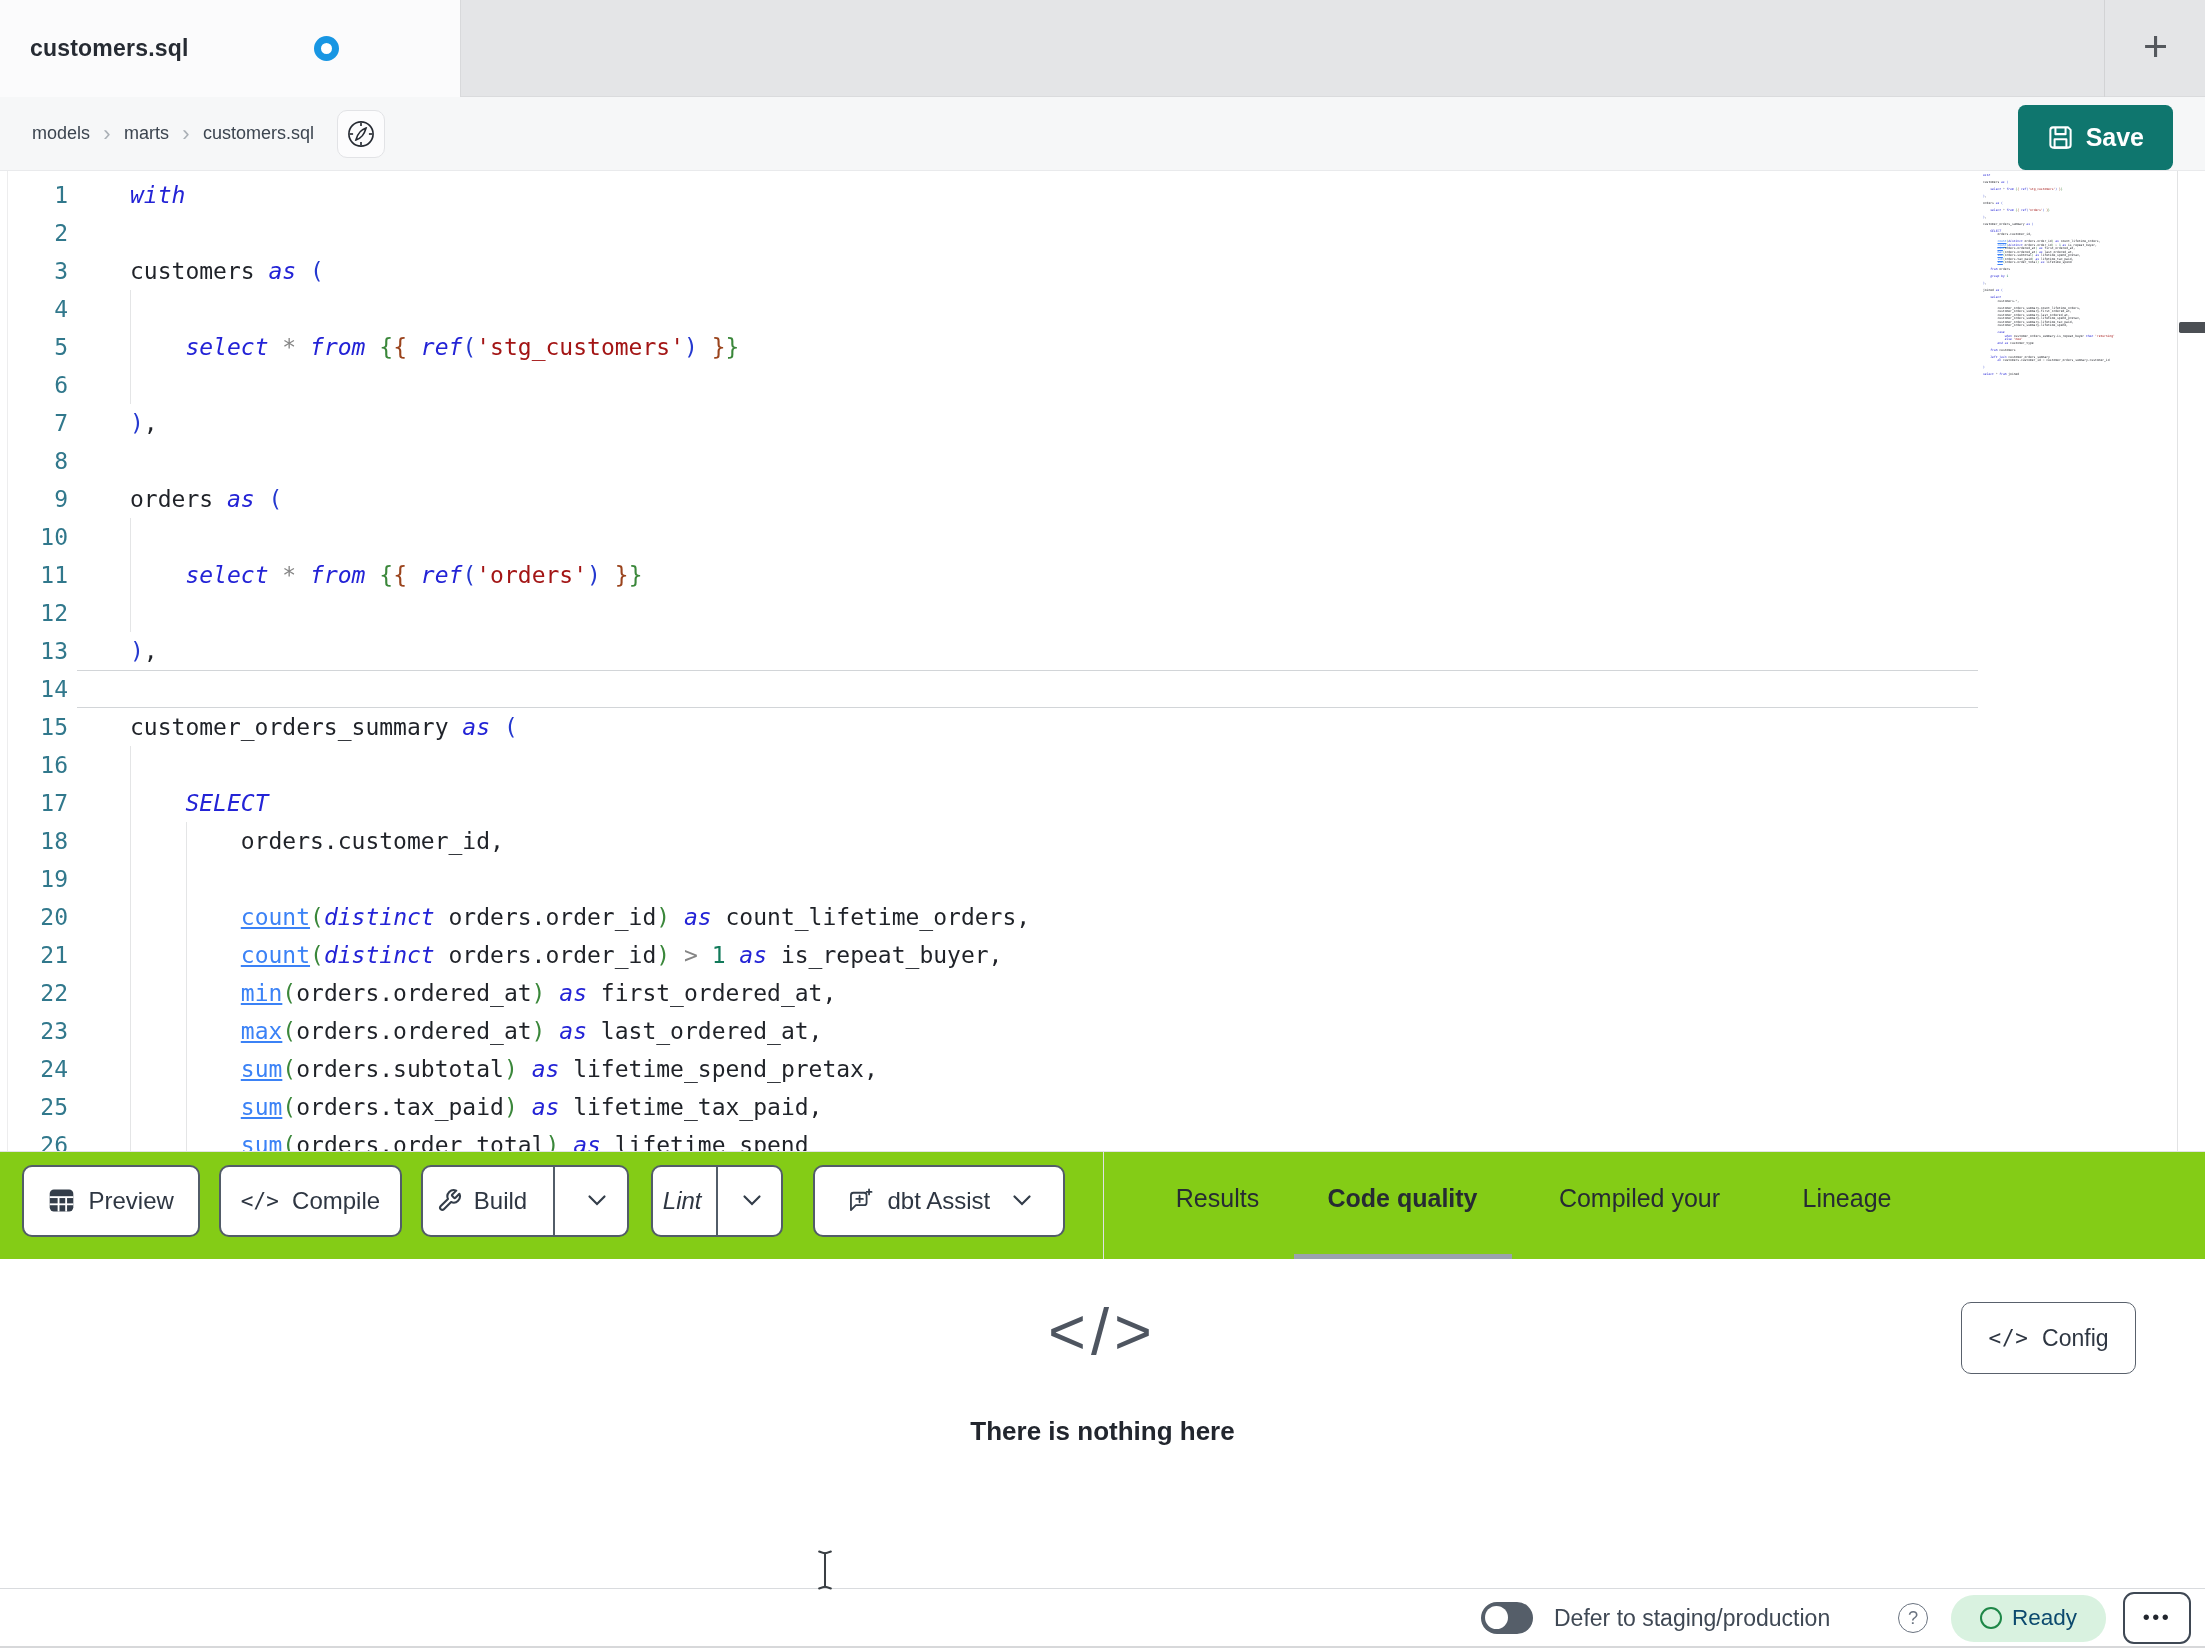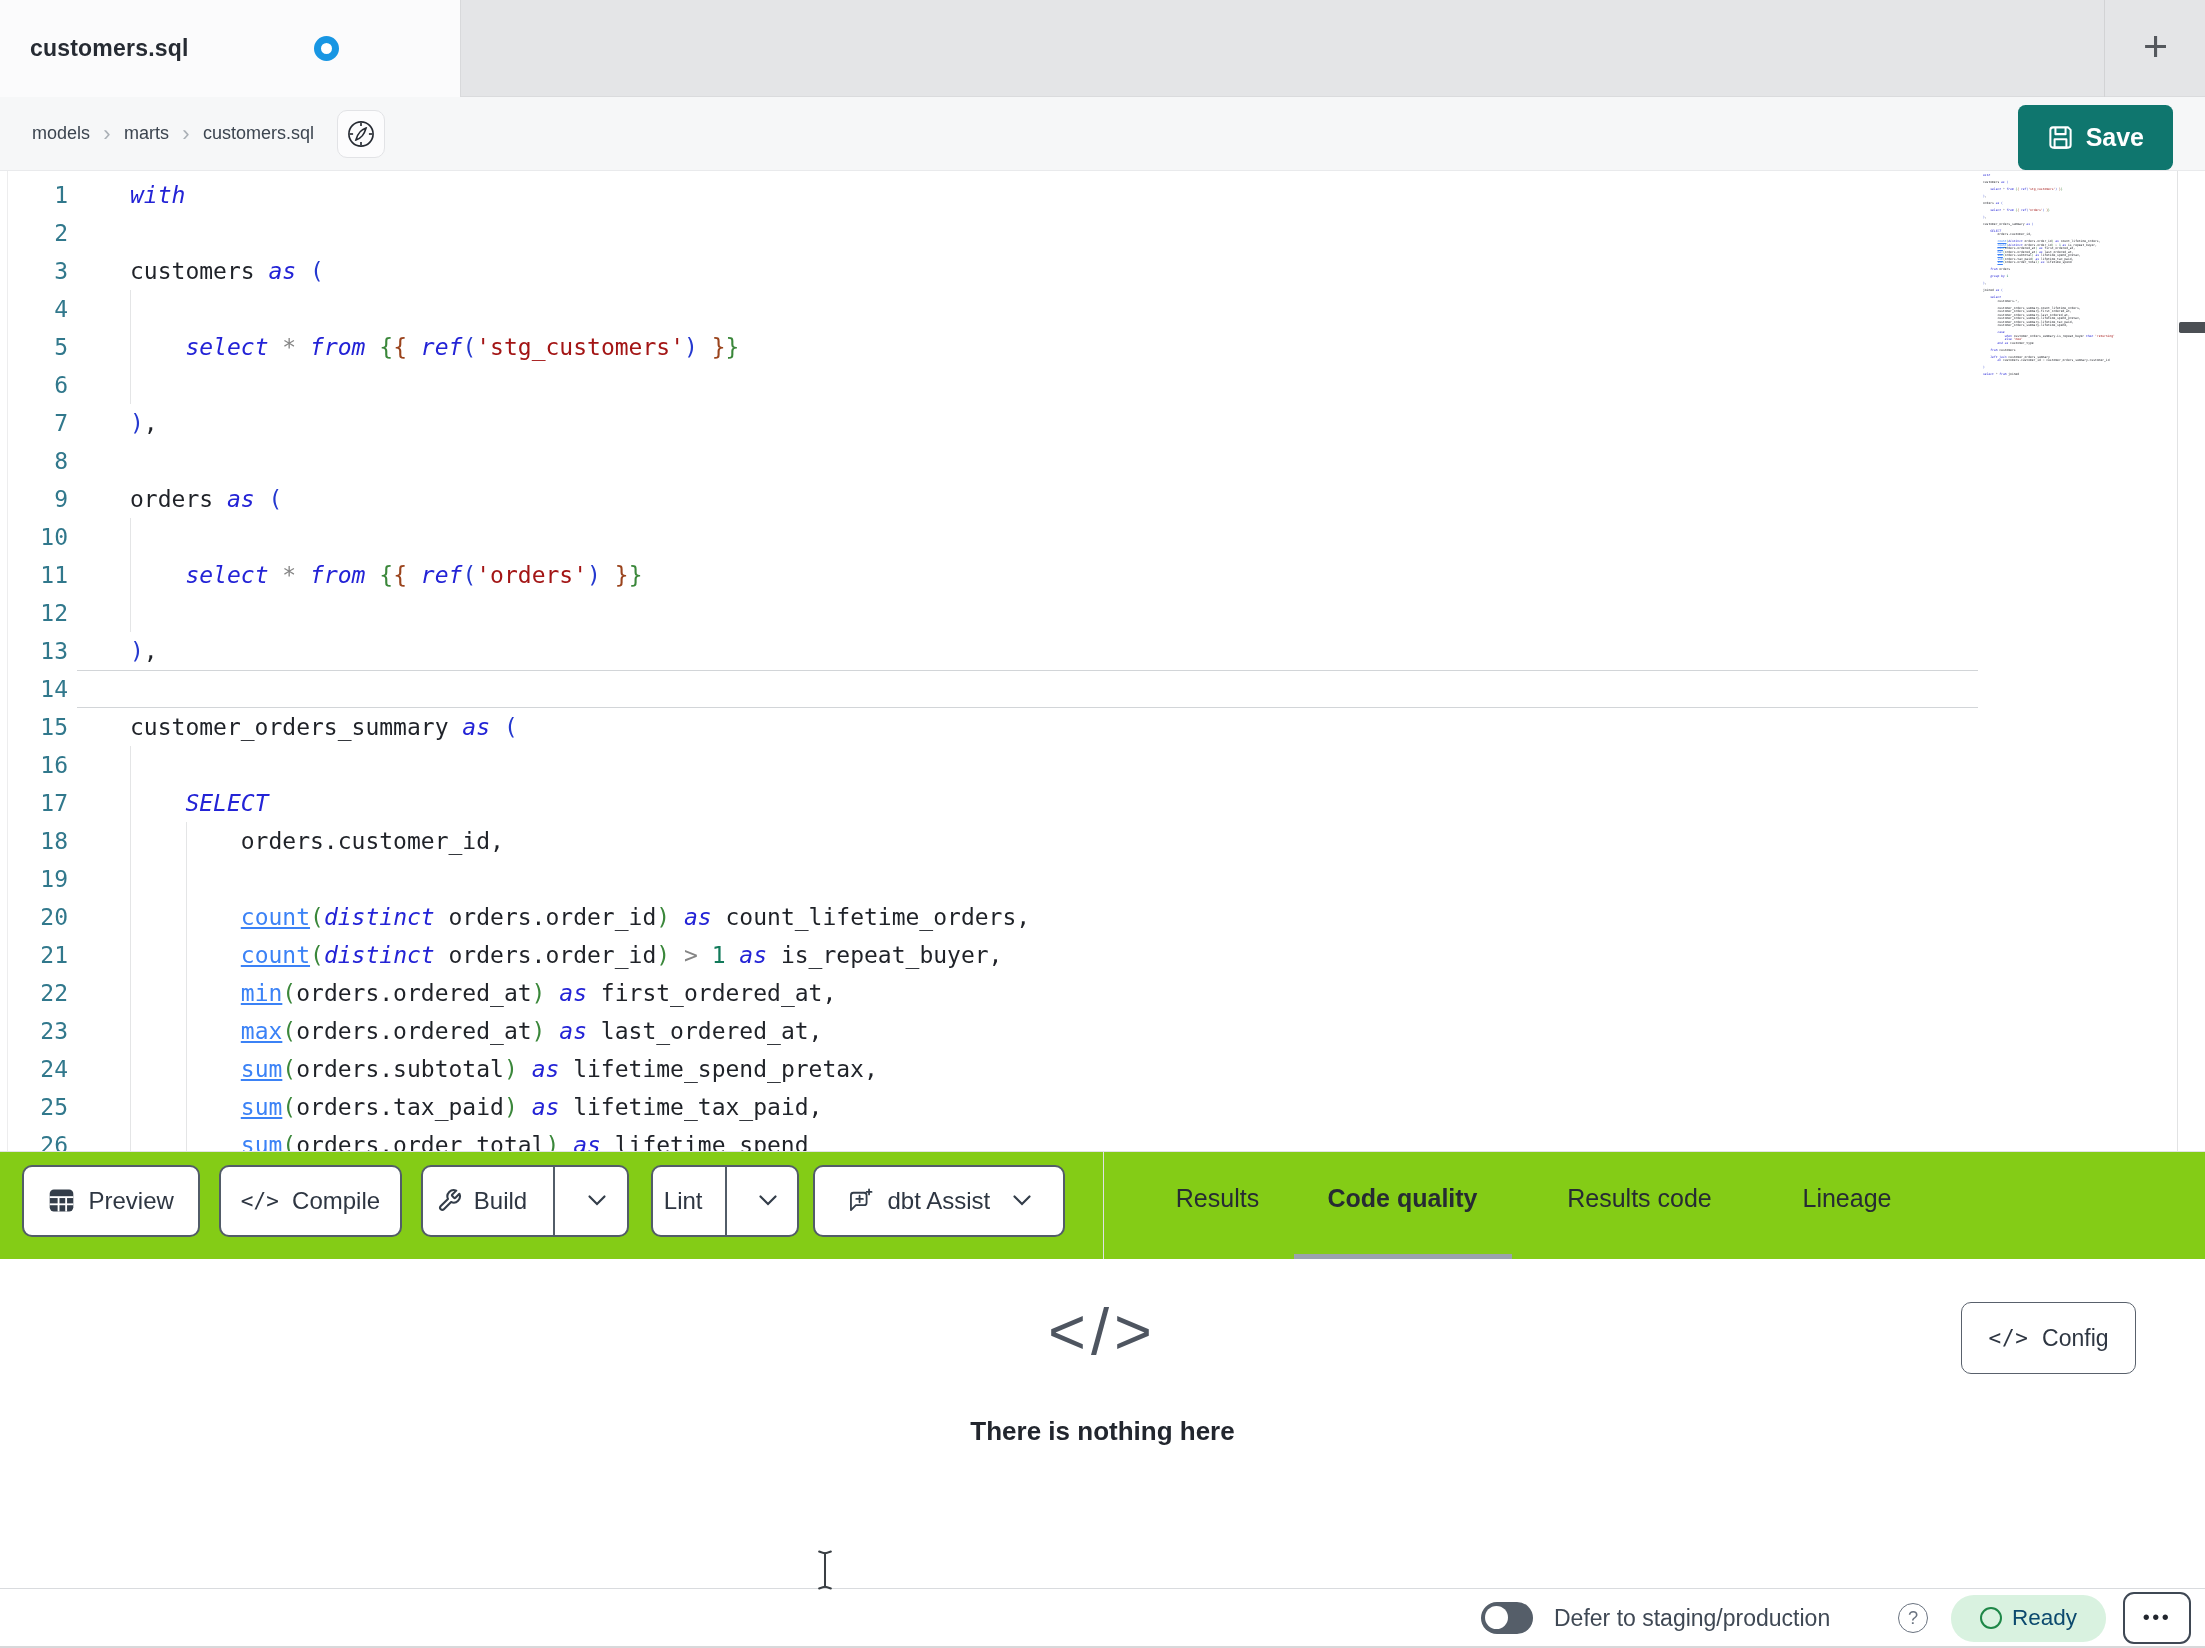--- a/index.html
+++ b/index.html
@@ -355,21 +355,21 @@
       <span>Build</span>
     </span>
     <span class="seg-divider"></span>
     <span class="chev" style="width:60px;">
       <svg width="20" height="12.5" viewBox="0 0 24 15" fill="none" stroke="#333d49" stroke-width="2.6" stroke-linecap="round">
           <polyline points="3,3 12,12 21,3"></polyline>
         </svg>
     </span>
   </div>
 
-  <div class="tbtn" style="left:651px; width:148px; gap:12px;">
+  <div class="tbtn" style="left:651px; width:132px; gap:5px;font-style:italic;">
     <span style="flex:1; text-align:center;">Lint</span>
     <span class="seg-divider"></span>
     <span class="chev" style="width:58px;">
       <svg width="20" height="12.5" viewBox="0 0 24 15" fill="none" stroke="#333d49" stroke-width="2.6" stroke-linecap="round">
           <polyline points="3,3 12,12 21,3"></polyline>
         </svg>
     </span>
   </div>
 
   <div class="tbtn" style="left:813px; width:252px;">
@@ -383,21 +383,21 @@
     <span>dbt Assist</span>
     <svg width="20" height="12.5" viewBox="0 0 24 15" fill="none" stroke="#333d49" stroke-width="2.6" stroke-linecap="round" style="margin-left:8.3px;">
         <polyline points="3,3 12,12 21,3"></polyline>
       </svg>
   </div>
 
   <div id="strip-divider"></div>
 
   <div class="panel-tab" style="left:1161px; width:113px;">Results</div>
   <div class="panel-tab active" style="left:1311px; width:183px;">Code quality</div>
-  <div class="panel-tab" style="left:1541px; width:197px;">Results code</div>
+  <div class="panel-tab" style="left:1541px; width:197px;">Compiled your</div>
   <div class="panel-tab" style="left:1791px; width:112px;">Lineage</div>
   <div id="tab-underline"></div>
 </div>
 
 <div class="abs" id="results">
   <div id="empty-icon">&lt;/&gt;</div>
   <div id="empty-title">There is nothing here</div>
   <div id="config-btn">
     <span class="cfg-ico">&lt;/&gt;</span>
     <span>Config</span>

